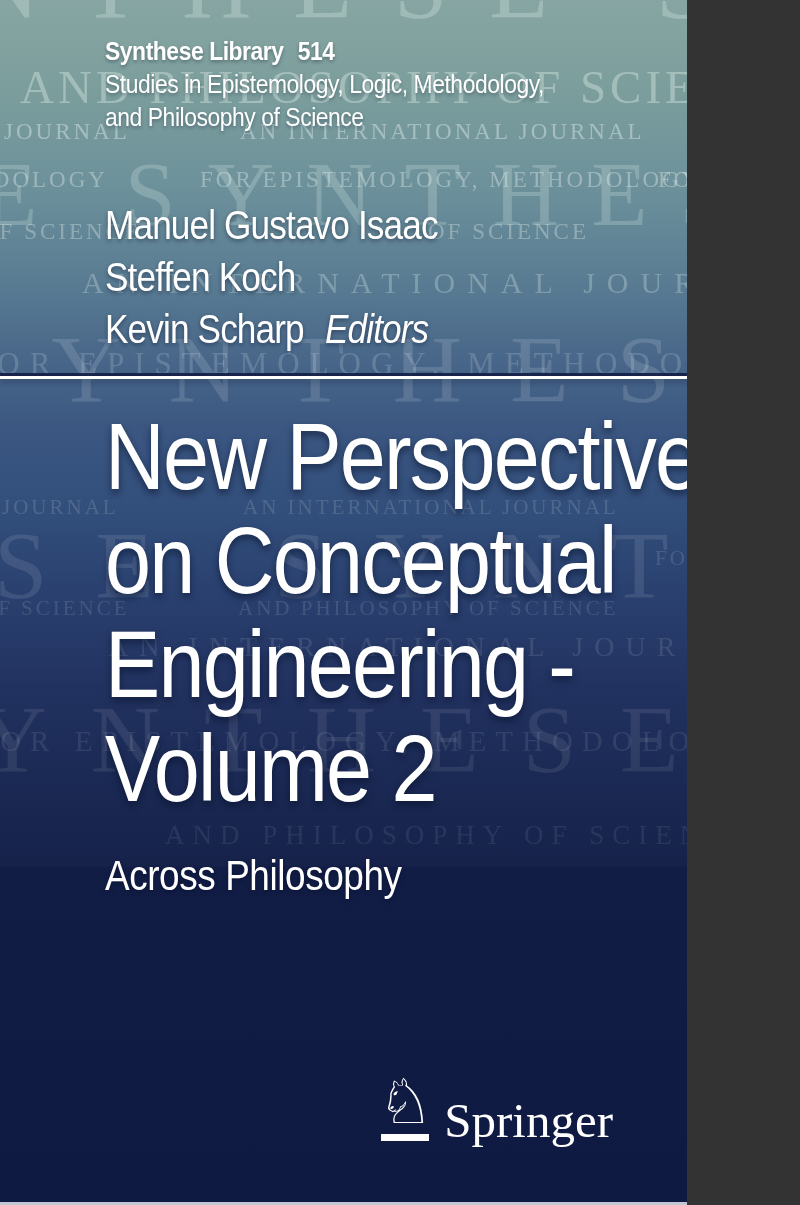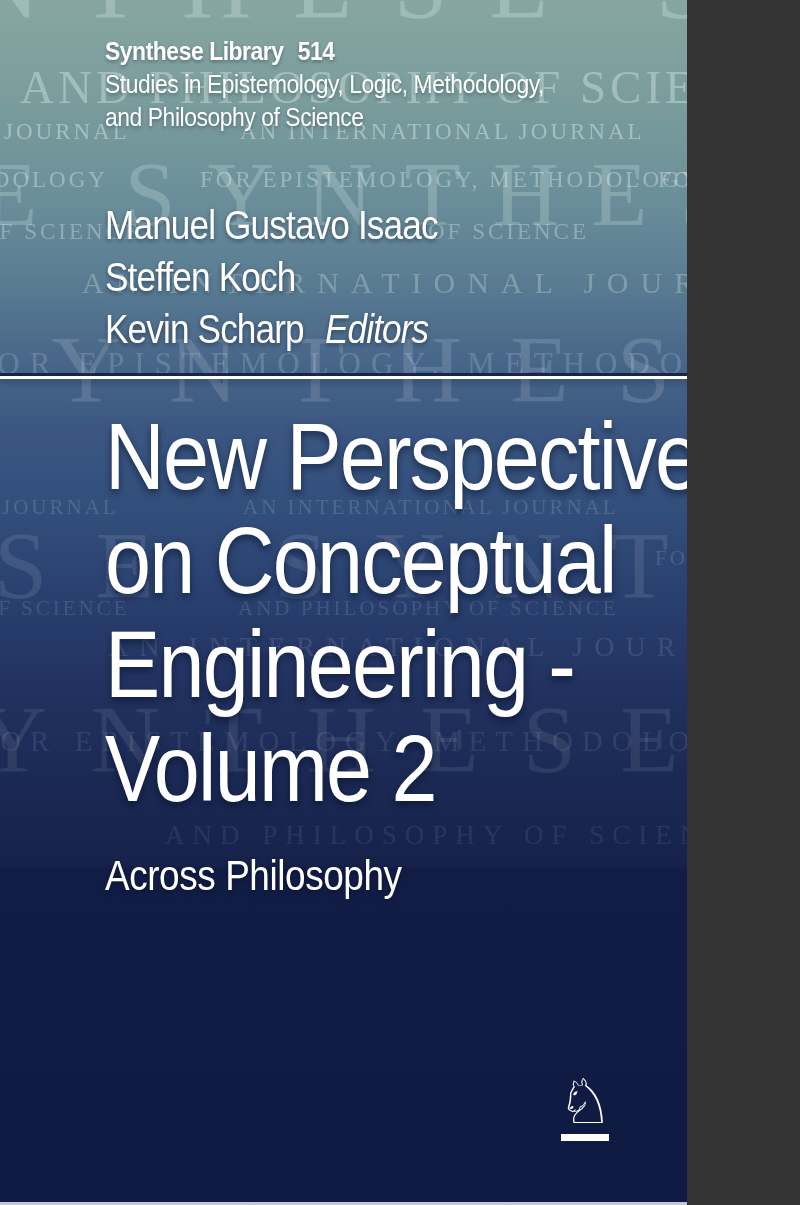--- a/index.html
+++ b/index.html
@@ -106,16 +106,17 @@
     <div>Volume 2</div>
   </div>
 
   <div class="subtitle cond">Across Philosophy</div>
 
   <div class="publisher">
     <div class="knight-col">
       <span class="knight">♘</span>
       <div class="knight-bar"></div>
     </div>
+    <span class="publisher-name">Springer</span>
   </div>
 
   <div class="bottom-edge"></div>
 </div>
 
 </body></html>

